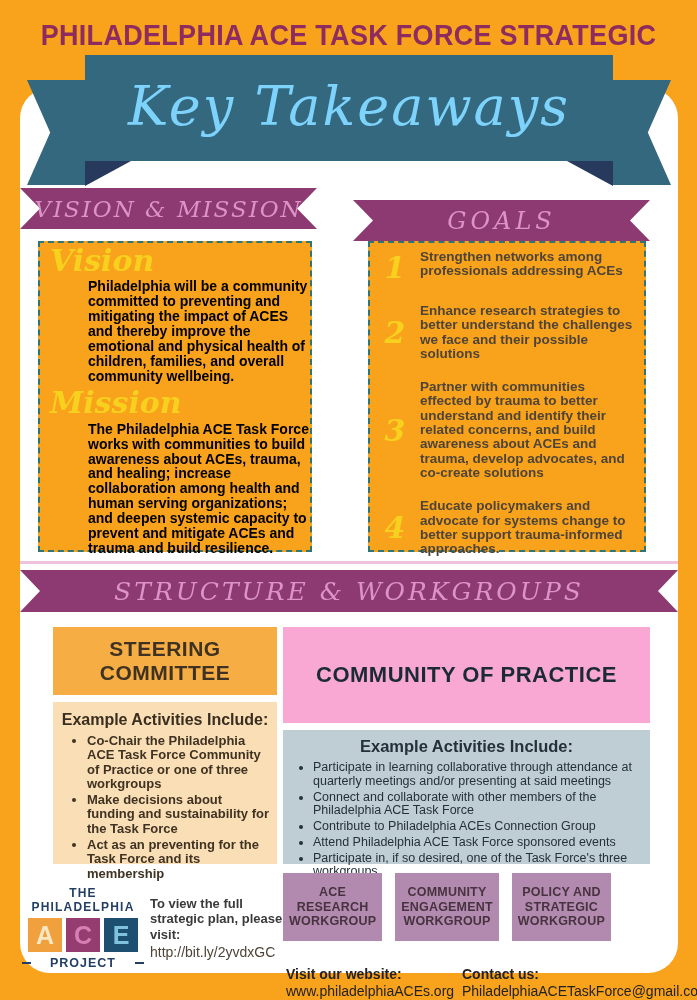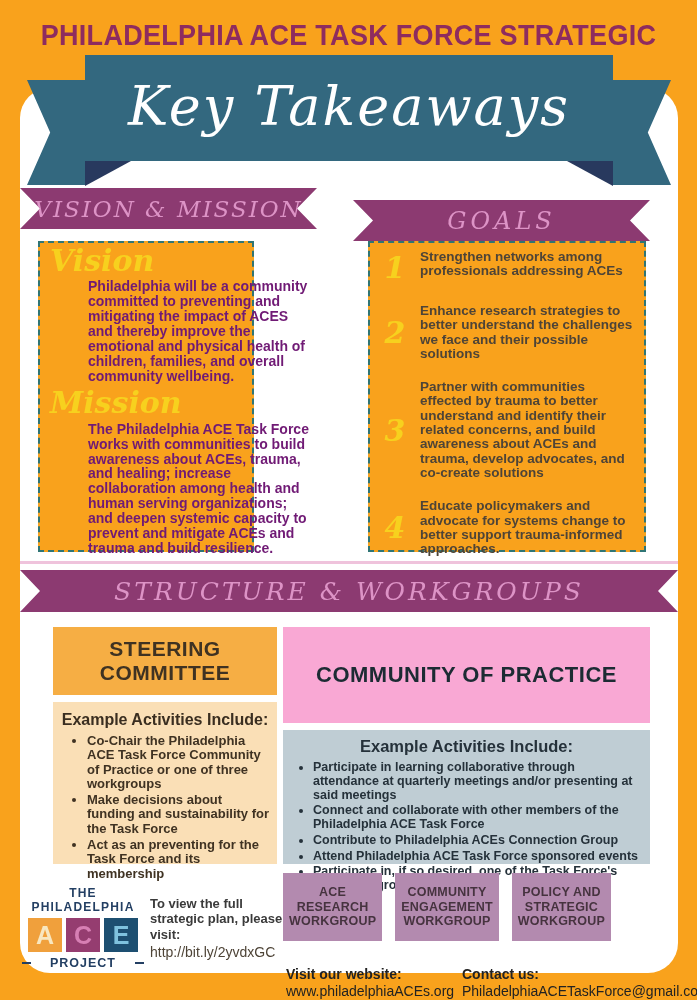--- a/index.html
+++ b/index.html
@@ -23,47 +23,47 @@
   .banner-flap.right { left:613px; clip-path:polygon(0 0,100% 0,60% 50%,100% 100%,0 100%); }
   .banner-fold { position:absolute; width:46px; height:25px; top:161px; background:#28395E; }
   .banner-fold.left  { left:85px;  clip-path:polygon(0 0,100% 0,0 100%); }
   .banner-fold.right { left:567px; clip-path:polygon(0 0,100% 0,100% 100%); }
   .banner-band {
     position:absolute; left:85px; top:55px; width:528px; height:106px;
     background:#33687F; display:flex; align-items:center; justify-content:center;
   }
   .banner-text {
     font-family:"DejaVu Serif", serif; font-style:italic;
-    font-size:54px; color:#ffffff; letter-spacing:2px; padding-bottom:4px;
+    font-size:54px; color:#7dd3fc; letter-spacing:2px; padding-bottom:4px;
   }
   
   .ribbon {
     position:absolute; height:41px; background:#8C3A71; color:#DD93C6;
     display:flex; align-items:center; justify-content:center;
     font-family:"DejaVu Serif", serif; font-style:italic;
     clip-path:polygon(0 0,100% 0,calc(100% - 20px) 50%,100% 100%,0 100%,20px 50%);
   }
   .ribbon.vm        { left:20px;  top:188px; width:297px; font-size:23px; letter-spacing:2px; }
   .ribbon.goals     { left:353px; top:200px; width:297px; font-size:24px; letter-spacing:4px; }
   .ribbon.structure { left:20px;  top:570px; width:658px; height:42px; font-size:25px; letter-spacing:3px; }
   .pink-line { position:absolute; left:20px; top:561px; width:658px; height:3px; background:#EFC3DC; }
   
   .obox {
     position:absolute; top:241px; height:311px; background:#F9A21C;
     border:2px dashed #2F7575; box-sizing:border-box;
   }
-  .obox.vmbox   { left:38px;  width:216px; padding:2px 8px 0 10px; }
+  .obox.vmbox   { left:38px;  width:274px; padding:2px 8px 0 10px; }
   .obox.goalbox { left:368px; width:278px; padding:7px 8px 0 10px; }
   .vm-heading {
     font-family:"DejaVu Serif", serif; font-style:italic; font-weight:bold;
     font-size:30px; line-height:1.08; color:#F7D11E;
   }
   .vm-para {
     margin:2px 0 3px 38px; width:224px;
-    color:#701a75; font-size:14px; line-height:1.07; font-weight:600;
+    color:#000000; font-size:14px; line-height:1.07; font-weight:600;
   }
   .goal-row { display:flex; gap:10px; margin-bottom:19px; }
   .goal-num {
     min-width:30px; width:30px; display:flex; align-items:center; justify-content:center;
     font-family:"DejaVu Serif", serif; font-style:italic; font-weight:bold;
     font-size:30px; color:#F7D11E;
   }
   .goal-text { color:#4E4437; font-size:13.5px; line-height:1.06; font-weight:600; width:216px; }
   
   .steering-box {
@@ -84,21 +84,21 @@
     left:53px; top:702px; width:224px; height:162px; background:#FADFB6;
     color:#3F3222; padding:9px 4px 0 4px;
   }
   .steer-acts .acts-title { font-size:16px; color:#3A2E20; }
   .steer-acts ul { padding-left:30px; font-size:13px; line-height:1.1; font-weight:600; }
   .comm-acts {
     left:283px; top:730px; width:367px; height:134px; background:#BFCDD4;
     color:#25313A; padding:7px 6px 0 6px;
   }
   .comm-acts .acts-title { font-size:16.5px; }
-  .comm-acts ul { padding-left:24px; font-size:12.5px; line-height:1.1; font-weight:700; }
+  .comm-acts ul { padding-left:24px; font-size:12.5px; line-height:1.1; font-weight:400; }
   
   .logo { position:absolute; left:22px; top:886px; width:122px; text-align:center; }
   .logo-top { font-size:12px; font-weight:bold; color:#233F63; letter-spacing:1.2px; }
   .logo-squares { display:flex; gap:4px; justify-content:center; margin:4px 0 4px 0; }
   .sq { width:34px; height:34px; display:flex; align-items:center; justify-content:center;
         font-size:25px; font-weight:bold; }
   .sq.a { background:#F0A03C; color:#F8E7C0; }
   .sq.c { background:#953D70; color:#D77FB4; }
   .sq.e { background:#1D4F71; color:#7FC2DE; }
   .logo-bottom { display:flex; align-items:center; justify-content:center; gap:19px;

